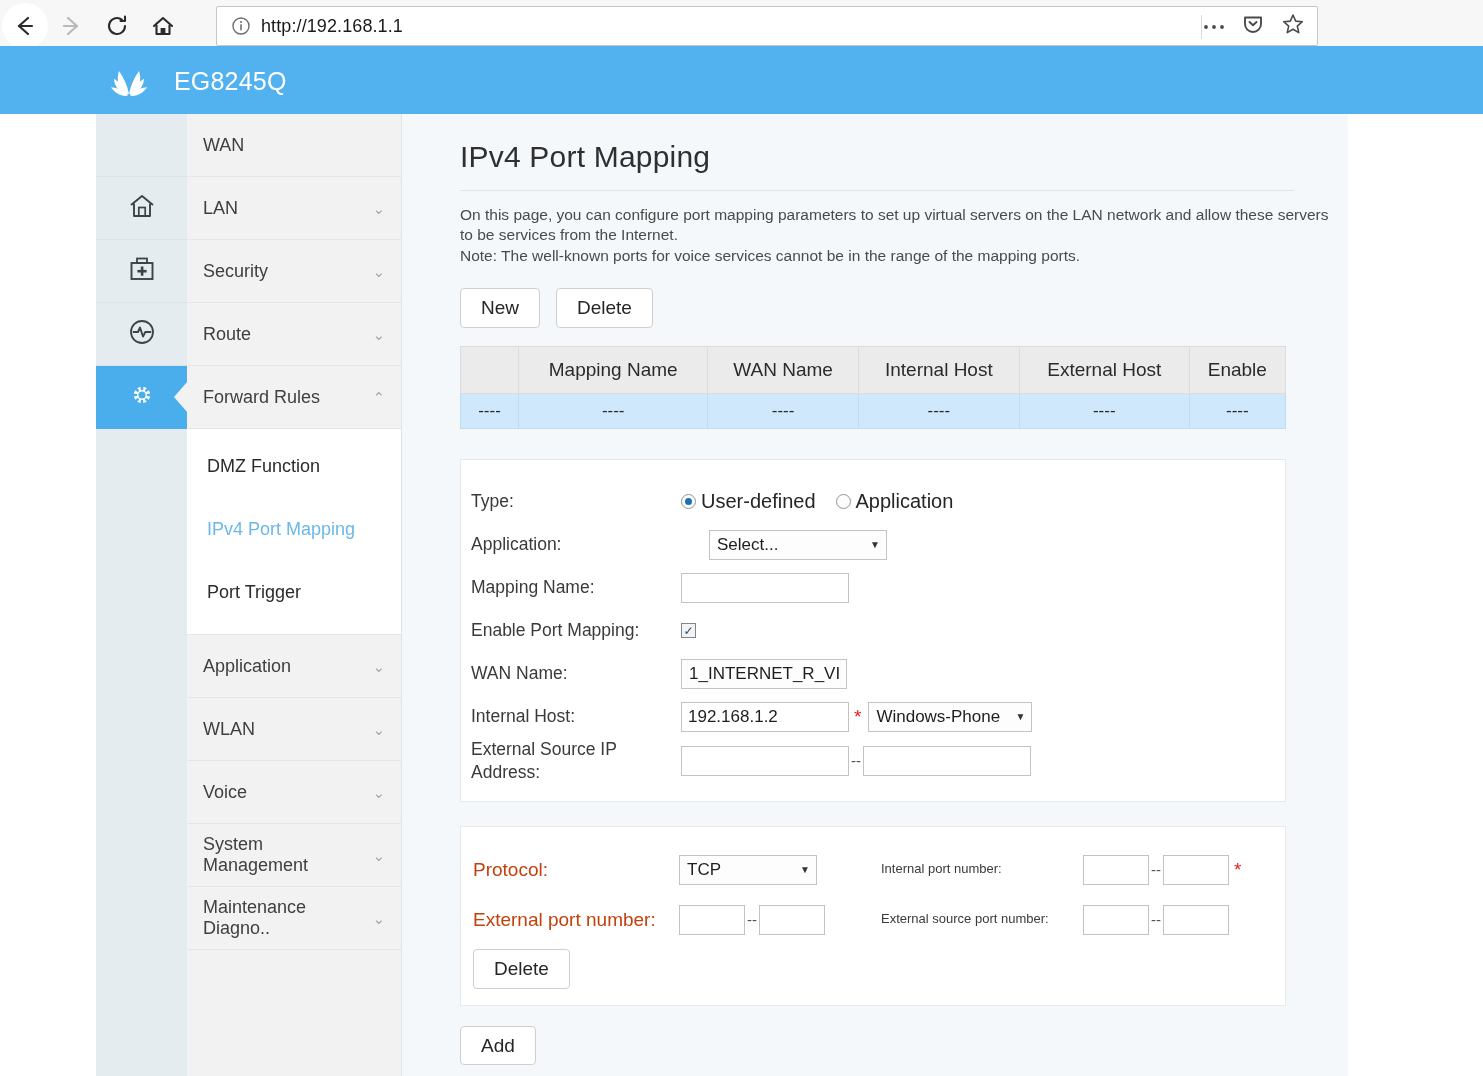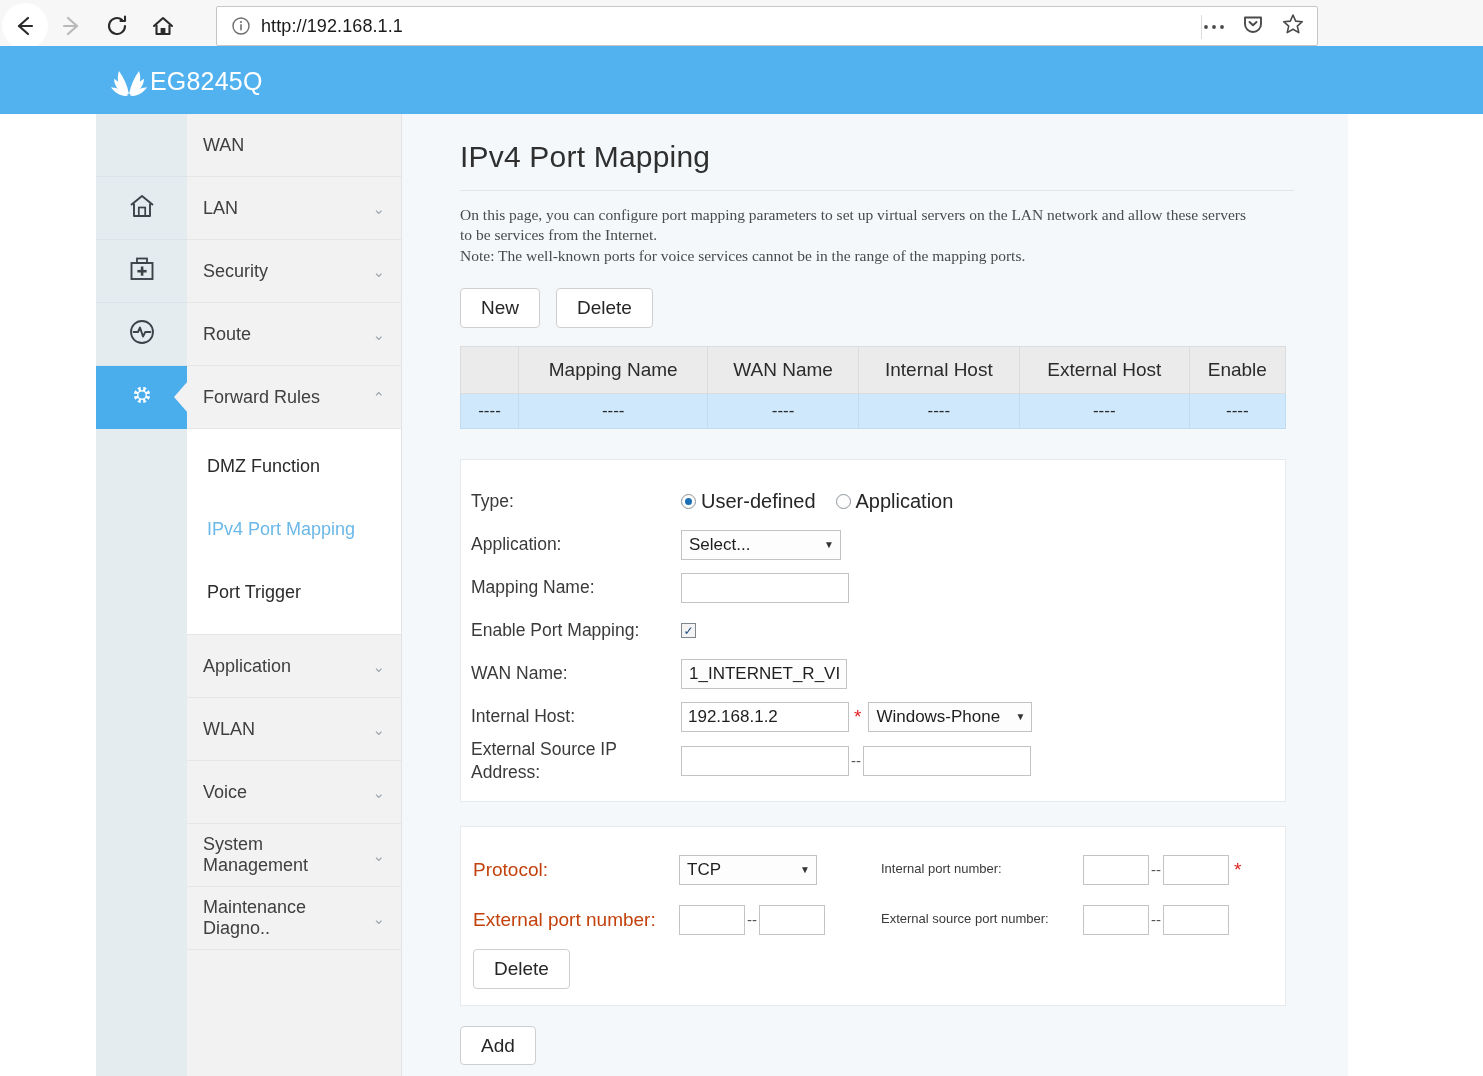--- a/index.html
+++ b/index.html
@@ -48,21 +48,21 @@
   }
 
   
   .app-header {
     position: absolute; left: 0; top: 46px;
     width: 1483px; height: 68px;
     background: #52b1ef;
   }
   .logo-wrap {
     position: absolute; left: 108px; top: 12px;
-    display: flex; align-items: center; gap: 0;
+    display: flex; align-items: center; gap: 24px;
   }
   .logo-text {
     color: #ffffff; font-size: 25px; letter-spacing: .2px;
   }
   .header-links {
     position: absolute; right: 140px; top: 0; height: 68px;
     display: flex; align-items: center;
   }
   .header-link {
     color: #ffffff; font-size: 17px;
@@ -140,21 +140,20 @@
     padding: 26px 54px 0 58px;
   }
   .page-title {
     font-size: 30px; color: #2f2f2f; font-weight: normal;
     margin: 0 0 16px 0; letter-spacing: .2px;
   }
   .title-rule { height: 1px; background: #e0e6ea; margin-bottom: 14px; }
   .desc {
     font-size: 15.5px; color: #4a4a4a; line-height: 1.32;
     margin-bottom: 22px;
-    font-family: Liberation Serif, serif;
   }
   .desc div { white-space: nowrap; }
 
   .btn {
     font-family: "Liberation Sans", sans-serif;
     font-size: 19px; color: #262626;
     background: #ffffff;
     border: 1px solid #cfcfcf;
     border-radius: 4px;
     padding: 7px 20px;
@@ -245,21 +244,21 @@
     font-size: 17px; color: #1e1e1e;
     border: 1px solid #c3c3c3;
     background: #fdfdfd;
     height: 30px;
     display: flex; align-items: center; justify-content: space-between;
     padding: 0 6px 0 7px;
     cursor: pointer;
     white-space: nowrap; overflow: hidden;
   }
   .sel .caret { font-size: 10px; color: #333; margin-left: 6px; }
-  .sel-app { width: 160px; }
+  .sel-app { width: 178px; margin-left: 28px; }
   .sel-wan { width: 166px; }
   .sel-host { width: 164px; }
   .sel-proto { width: 138px; }
 
   .req { color: #e02020; font-size: 19px; margin: 0 7px 0 5px; }
   .dash { font-size: 15px; color: #555; padding: 0 2px; }
 
   .panel2 { background: #ffffff; border: 1px solid #e6eaec; width: 826px; padding: 18px 0 16px 0; margin-bottom: 20px; }
   .grid2 { display: flex; }
   .col-left { width: 420px; padding-left: 12px; }

